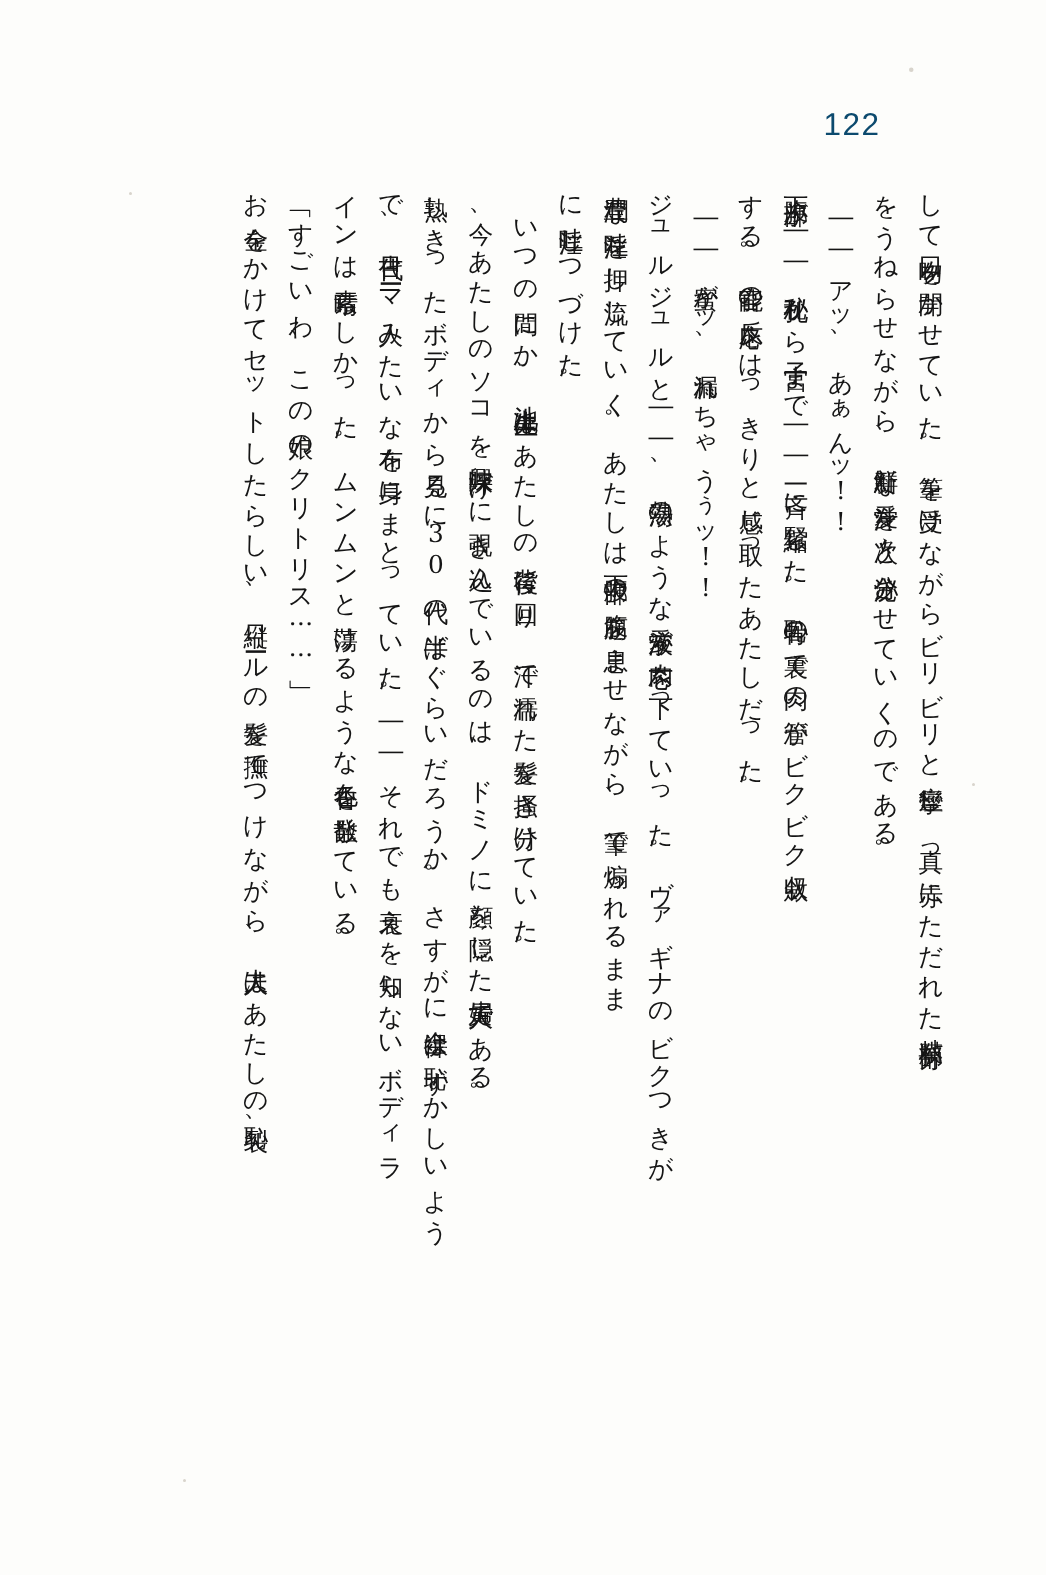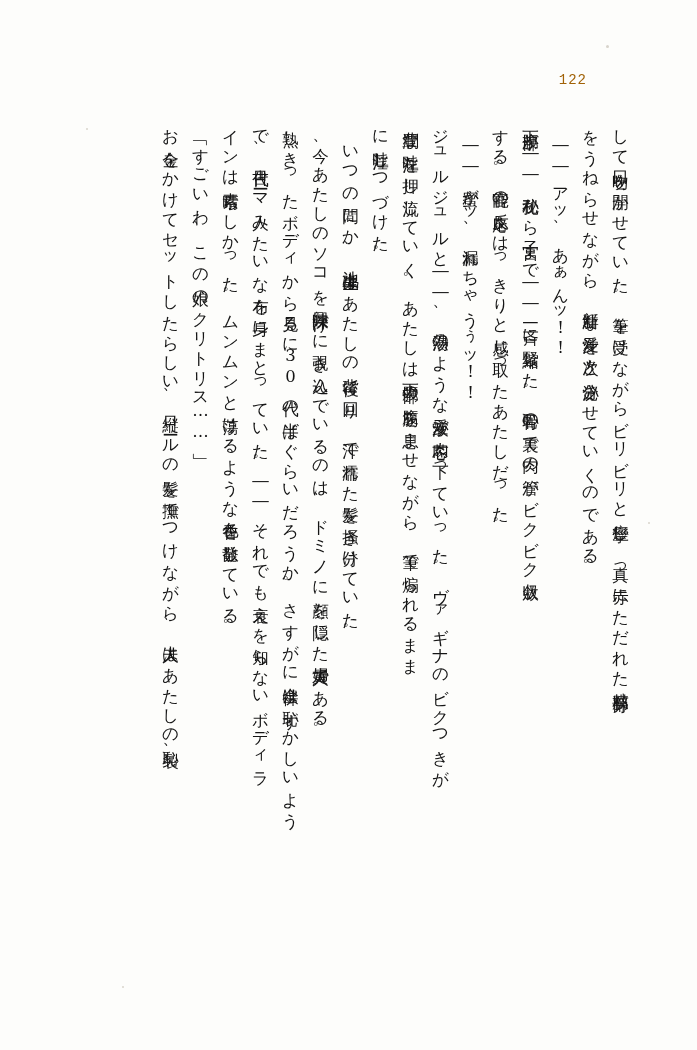--- a/index.html
+++ b/index.html
@@ -23,24 +23,24 @@
   
   .speck {
     position: absolute;
     background: #d8d4cc;
     border-radius: 50%;
   }
   .page-number {
     position: absolute;
     top: 72px;
     right: 110px;
-    font-size: 14px;
+    font-size: 21px;
     letter-spacing: 1px;
-    color: #a16207;
-    font-family: Liberation Mono, monospace;
+    color: #0c4a6e;
+    font-family: Liberation Sans, sans-serif;
   }
   .text-block {
     position: absolute;
     top: 118px;
     left: 42px;
     right: 62px;
     height: 900px;
     display: flex;
     flex-direction: row-reverse;
     justify-content: flex-start;

